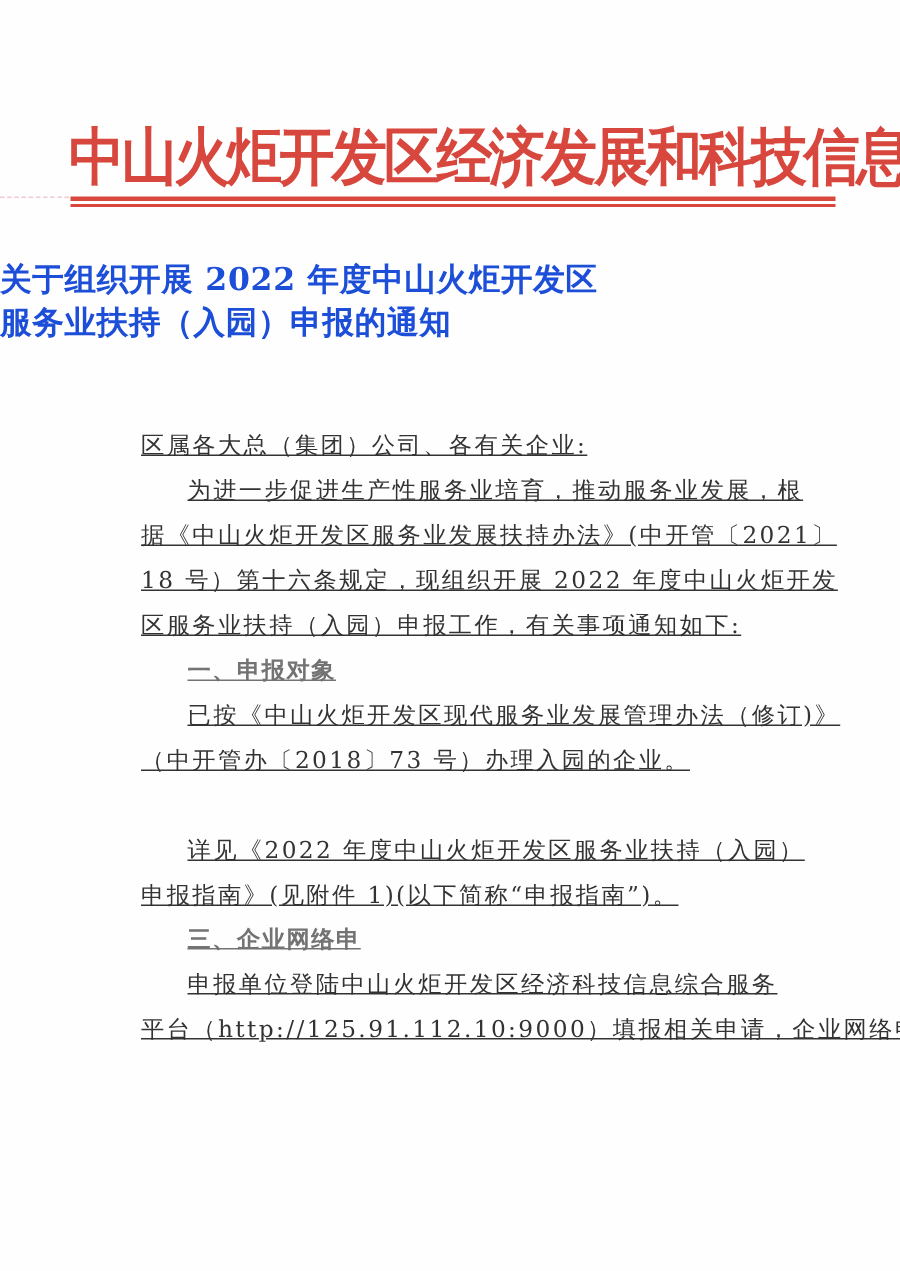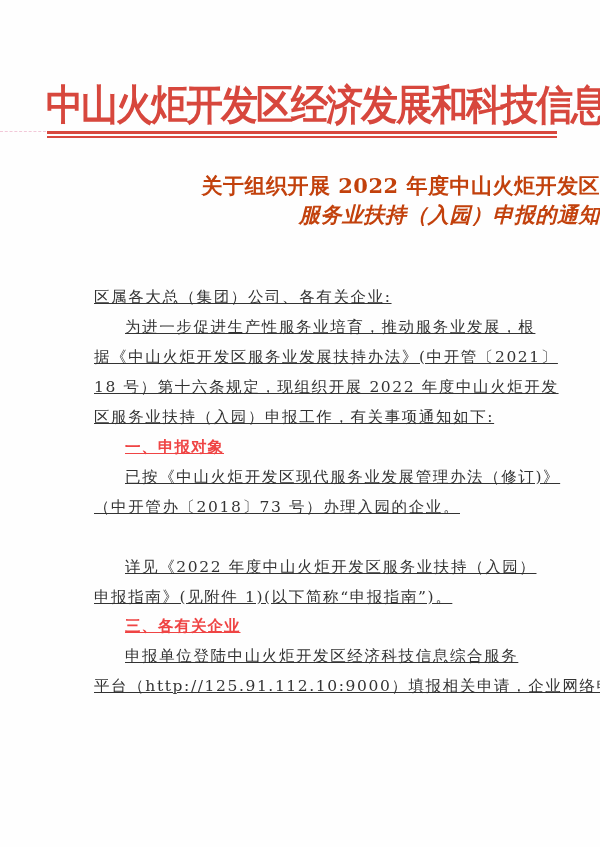--- a/index.html
+++ b/index.html
@@ -3,26 +3,26 @@
 <meta charset="utf-8">
 <style>
   html, body { margin:0; padding:0; background:#ffffff; }
   body { width:600px; height:847px; position:relative; overflow:hidden; font-family:"DejaVu Serif", serif; color:#2a2a2a; }
   .page { position:absolute; left:0; top:0; width:600px; height:847px; background:#fefefe; }
   .header-title { position:absolute; left:46px; top:76px; width:512px; text-align:center; color:#d7473d; font-size:37px; font-weight:bold; letter-spacing:-2px; line-height:50px; white-space:nowrap; font-family:"DejaVu Serif", serif; transform:scaleY(1.12); transform-origin:top center; }
   .rule { position:absolute; left:47px; width:510px; background:#d8483e; }
   .rule.top { top:131px; height:3px; }
   .rule.bottom { top:136px; height:2px; }
   .faint-rule { position:absolute; left:0; top:131px; width:46px; height:1px; border-top:1px dashed #f2c8d8; }
-  .doc-title { position:absolute; left:0; width:600px; text-align:right; font-size:21px; font-weight:bold; color:#c2410c; line-height:28px; white-space:nowrap; letter-spacing:0.5px; }
+  .doc-title { position:absolute; left:0; width:600px; text-align:left; font-size:21px; font-weight:bold; color:#1d4ed8; line-height:28px; white-space:nowrap; letter-spacing:0.5px; }
   .doc-title.l1 { top:172px; }
-  .doc-title.l2 { top:201px;font-style:italic; }
+  .doc-title.l2 { top:201px; }
   .line { position:absolute; left:94px; width:420px; font-size:15.5px; line-height:22px; white-space:nowrap; color:#333; letter-spacing:1.6px;text-decoration:underline; }
   .indent { left:125px; }
-  .heading { font-family:"DejaVu Sans", sans-serif; font-weight:bold; color:#ef4444; letter-spacing:1px; }
+  .heading { font-family:"DejaVu Sans", sans-serif; font-weight:bold; color:#737373; letter-spacing:1px; }
 </style>
 </head>
 <body>
 
 <div class="page">
 
   <div class="header-title">中山火炬开发区经济发展和科技信息局</div>
   <div class="faint-rule"></div>
   <div class="rule top"></div>
   <div class="rule bottom"></div>
@@ -37,17 +37,17 @@
   <div class="line" style="top:376px">18 号）第十六条规定，现组织开展 2022 年度中山火炬开发</div>
   <div class="line" style="top:406px">区服务业扶持（入园）申报工作，有关事项通知如下:</div>
 
   <div class="line indent heading" style="top:436px">一、申报对象</div>
   <div class="line indent" style="top:466px">已按《中山火炬开发区现代服务业发展管理办法（修订)》</div>
   <div class="line" style="top:496px">（中开管办〔2018〕73 号）办理入园的企业。</div>
 
   <div class="line indent" style="top:556px">详见《2022 年度中山火炬开发区服务业扶持（入园）</div>
   <div class="line" style="top:586px">申报指南》(见附件 1)(以下简称“申报指南”)。</div>
 
-  <div class="line indent heading" style="top:615px">三、各有关企业</div>
+  <div class="line indent heading" style="top:615px">三、企业网络申</div>
   <div class="line indent" style="top:645px">申报单位登陆中山火炬开发区经济科技信息综合服务</div>
   <div class="line" style="top:675px">平台（http://125.91.112.10:9000）填报相关申请，企业网络申</div>
 
 </div>
 
 </body></html>

